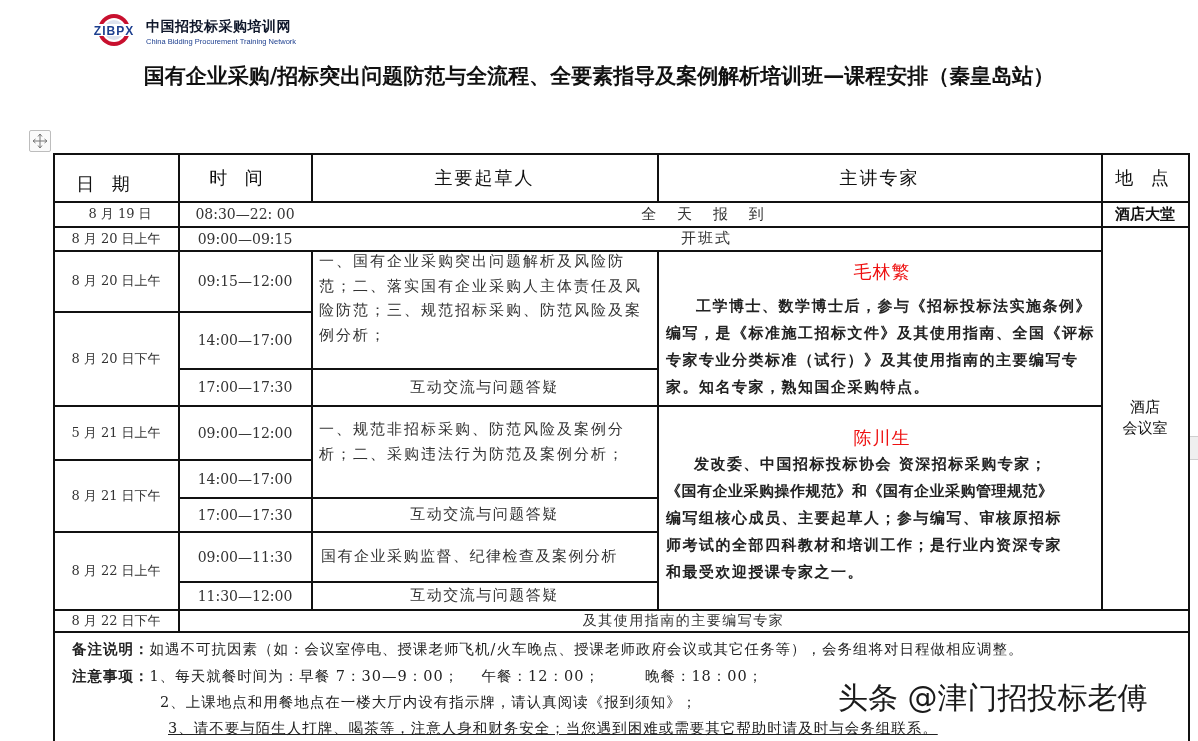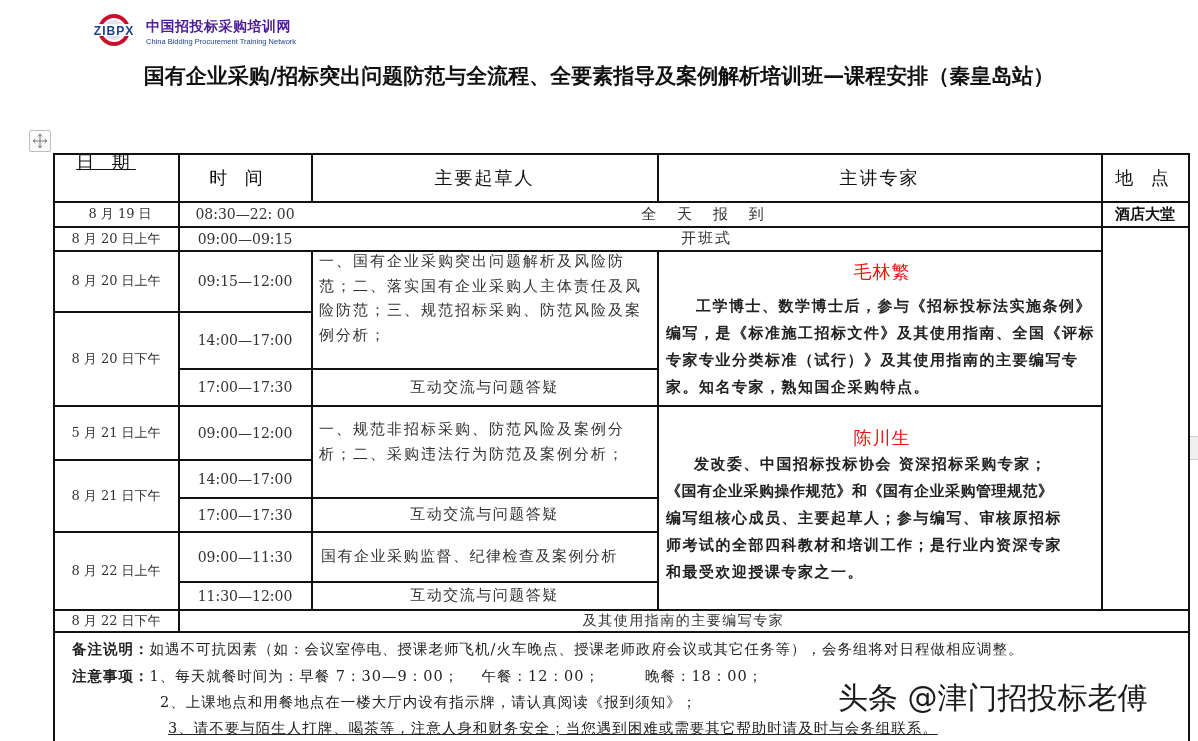--- a/index.html
+++ b/index.html
@@ -3,21 +3,21 @@
 <meta charset="utf-8">
 <style>
   html, body { margin:0; padding:0; }
   body {
     width:1198px; height:741px; overflow:hidden; position:relative;
     background:#ffffff; color:#222;
     font-family: "DejaVu Serif", "Liberation Serif", serif;
   }
   .logo { position:absolute; left:88px; top:12px; width:220px; height:38px; }
   .logo-badge { position:absolute; left:0; top:0; width:52px; height:36px; }
-  .logo-cn { position:absolute; left:58px; top:6px; font-size:14px; font-weight:bold; color:#4c1d95; letter-spacing:0.5px;
+  .logo-cn { position:absolute; left:58px; top:6px; font-size:14px; font-weight:bold; color:#0f172a; letter-spacing:0.5px;
     font-family: "DejaVu Serif", serif; white-space:nowrap; }
   .logo-en { position:absolute; left:58px; top:25px; font-size:7.5px; color:#1d3f8f; white-space:nowrap;
     font-family:"Liberation Sans", sans-serif; }
   .title { position:absolute; left:0; width:1198px; top:62px; text-align:center;
     font-family:"DejaVu Sans", sans-serif; font-weight:bold; font-size:21px; color:#111; letter-spacing:0px; white-space:nowrap; }
   .move-handle { position:absolute; left:29px; top:130px; width:20px; height:20px; border:1px solid #bdbdbd; border-radius:2px;
     background:#fafafa; display:flex; align-items:center; justify-content:center; }
   .grid { position:absolute; left:0; top:0; width:1198px; height:741px; }
   .cell { position:absolute; box-sizing:border-box; display:flex; align-items:center; justify-content:center;
     font-size:14px; color:#333; white-space:nowrap; }
@@ -79,21 +79,21 @@
 
   <div class="vline" style="left:53px;top:153px;height:588px;"></div>
   <div class="vline" style="left:1188px;top:153px;height:588px;"></div>
   <div class="vline" style="left:178px;top:153px;height:478px;"></div>
   <div class="vline" style="left:311px;top:153px;height:48px;"></div>
   <div class="vline" style="left:311px;top:250px;height:359px;"></div>
   <div class="vline" style="left:657px;top:153px;height:48px;"></div>
   <div class="vline" style="left:657px;top:250px;height:359px;"></div>
   <div class="vline" style="left:1101px;top:153px;height:456px;"></div>
 
-  <div class="cell hdr" style="left:54px;top:138px;width:104px;height:47px;text-decoration:underline;">日 期</div>
+  <div class="cell hdr" style="left:54px;top:160px;width:104px;height:47px;">日 期</div>
   <div class="cell hdr" style="left:179px;top:154px;width:120px;height:47px;">时 间</div>
   <div class="cell hdr2" style="left:312px;top:154px;width:345px;height:47px;">主要起草人</div>
   <div class="cell hdr2" style="left:658px;top:154px;width:443px;height:47px;">主讲专家</div>
   <div class="cell hdr" style="left:1102px;top:154px;width:86px;height:47px;">地 点</div>
 
   <div class="cell" style="left:54px;top:202px;width:132px;height:24px;font-size:13px;">8 月 19 日</div>
   <div class="cell" style="left:179px;top:202px;width:132px;height:24px;">08:30—22: 00</div>
   <div class="cell spaced" style="left:312px;top:202px;width:789px;height:24px;font-size:15px;">全 天 报 到</div>
   <div class="cell" style="left:1102px;top:202px;width:86px;height:24px;font-size:15px;font-weight:bold;color:#111;">酒店大堂</div>
 
@@ -137,20 +137,24 @@
 
   <div class="expert" style="left:666px;top:424px;width:432px;">
     <span class="expert-name">陈川生</span>
     <span style="display:block;padding-left:28px;">发改委、中国招标投标协会 资深招标采购专家；</span>
     <span style="display:block;letter-spacing:0.5px;">《国有企业采购操作规范》和《国有企业采购管理规范》</span>
     <span style="display:block;">编写组核心成员、主要起草人；参与编写、审核原招标</span>
     <span style="display:block;">师考试的全部四科教材和培训工作；是行业内资深专家</span>
     <span style="display:block;">和最受欢迎授课专家之一。</span>
   </div>
 
+  <div class="cell" style="left:1102px;top:227px;width:86px;height:382px;flex-direction:column;font-size:15px;color:#111;line-height:21px;">
+    <span>酒店</span>
+    <span>会议室</span>
+  </div>
 
   <div class="cell" style="left:54px;top:610px;width:124px;height:21px;font-size:13px;">8 月 22 日下午</div>
   <div class="cell" style="left:179px;top:610px;width:1009px;height:21px;font-size:14px;letter-spacing:1.5px;">及其使用指南的主要编写专家</div>
 </div>
 
 <div class="notes" style="left:72px;top:640px;">
   <b>备注说明：</b><span>如遇不可抗因素（如：会议室停电、授课老师飞机/火车晚点、授课老师政府会议或其它任务等），会务组将对日程做相应调整。</span>
 </div>
 <div class="notes" style="left:72px;top:667px;">
   <b>注意事项：</b><span style="white-space:pre;">1、每天就餐时间为：早餐 7：30—9：00；    午餐：12：00；        晚餐：18：00；</span>

